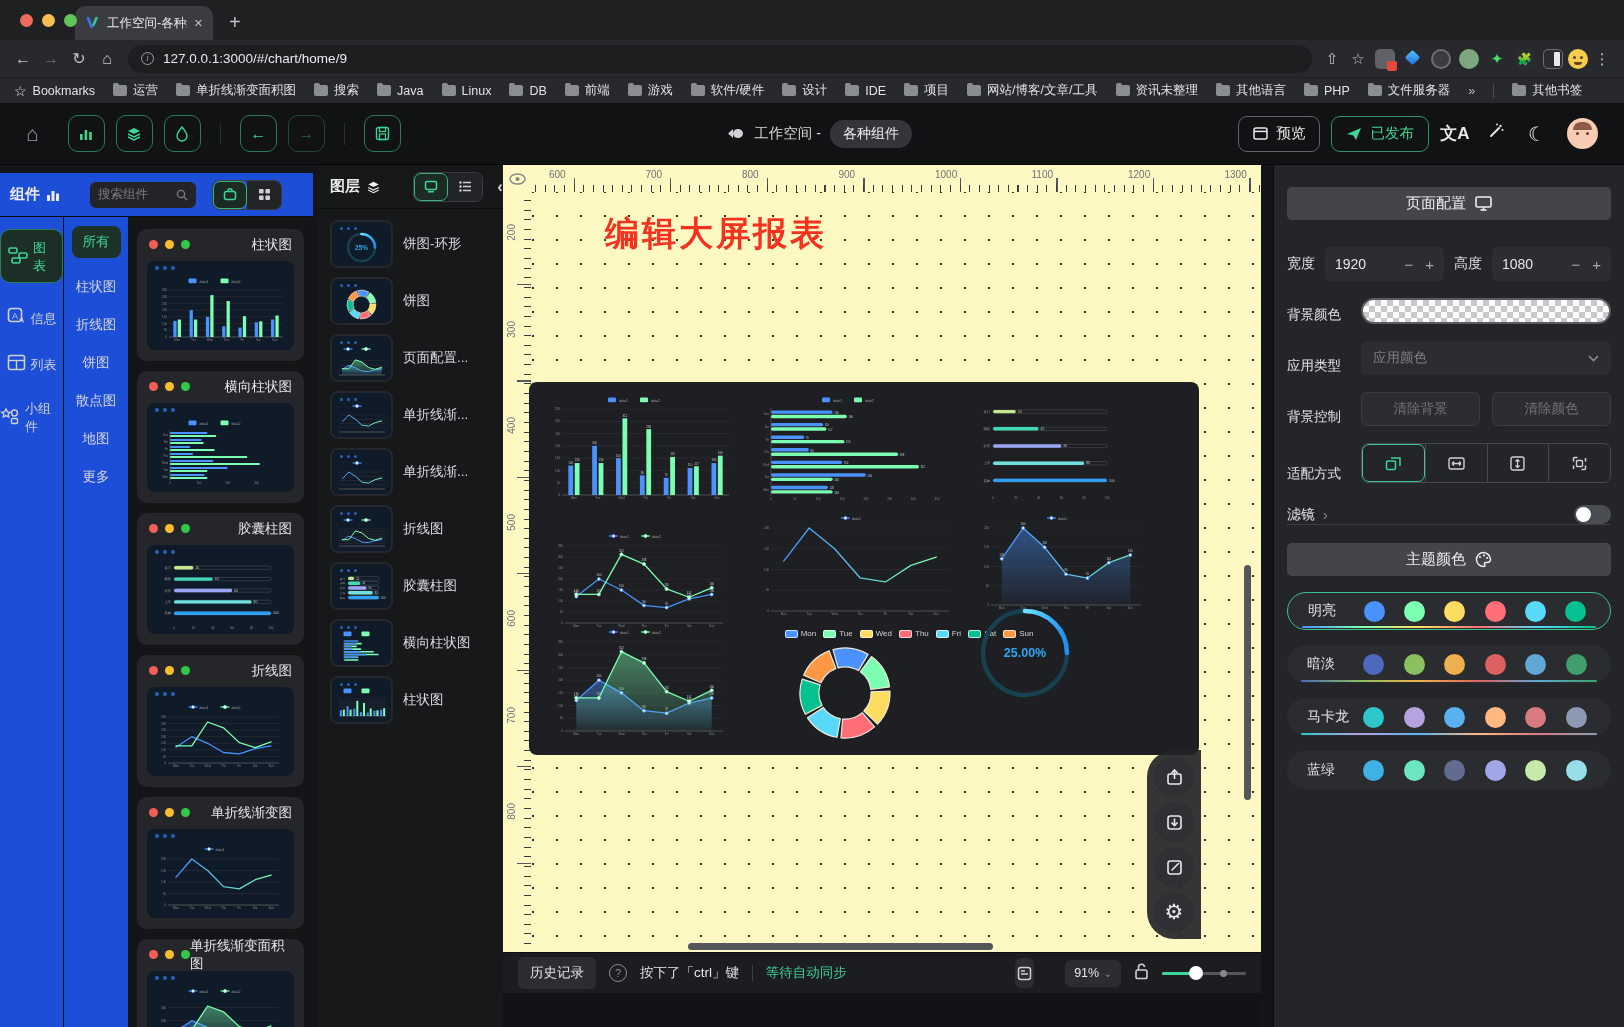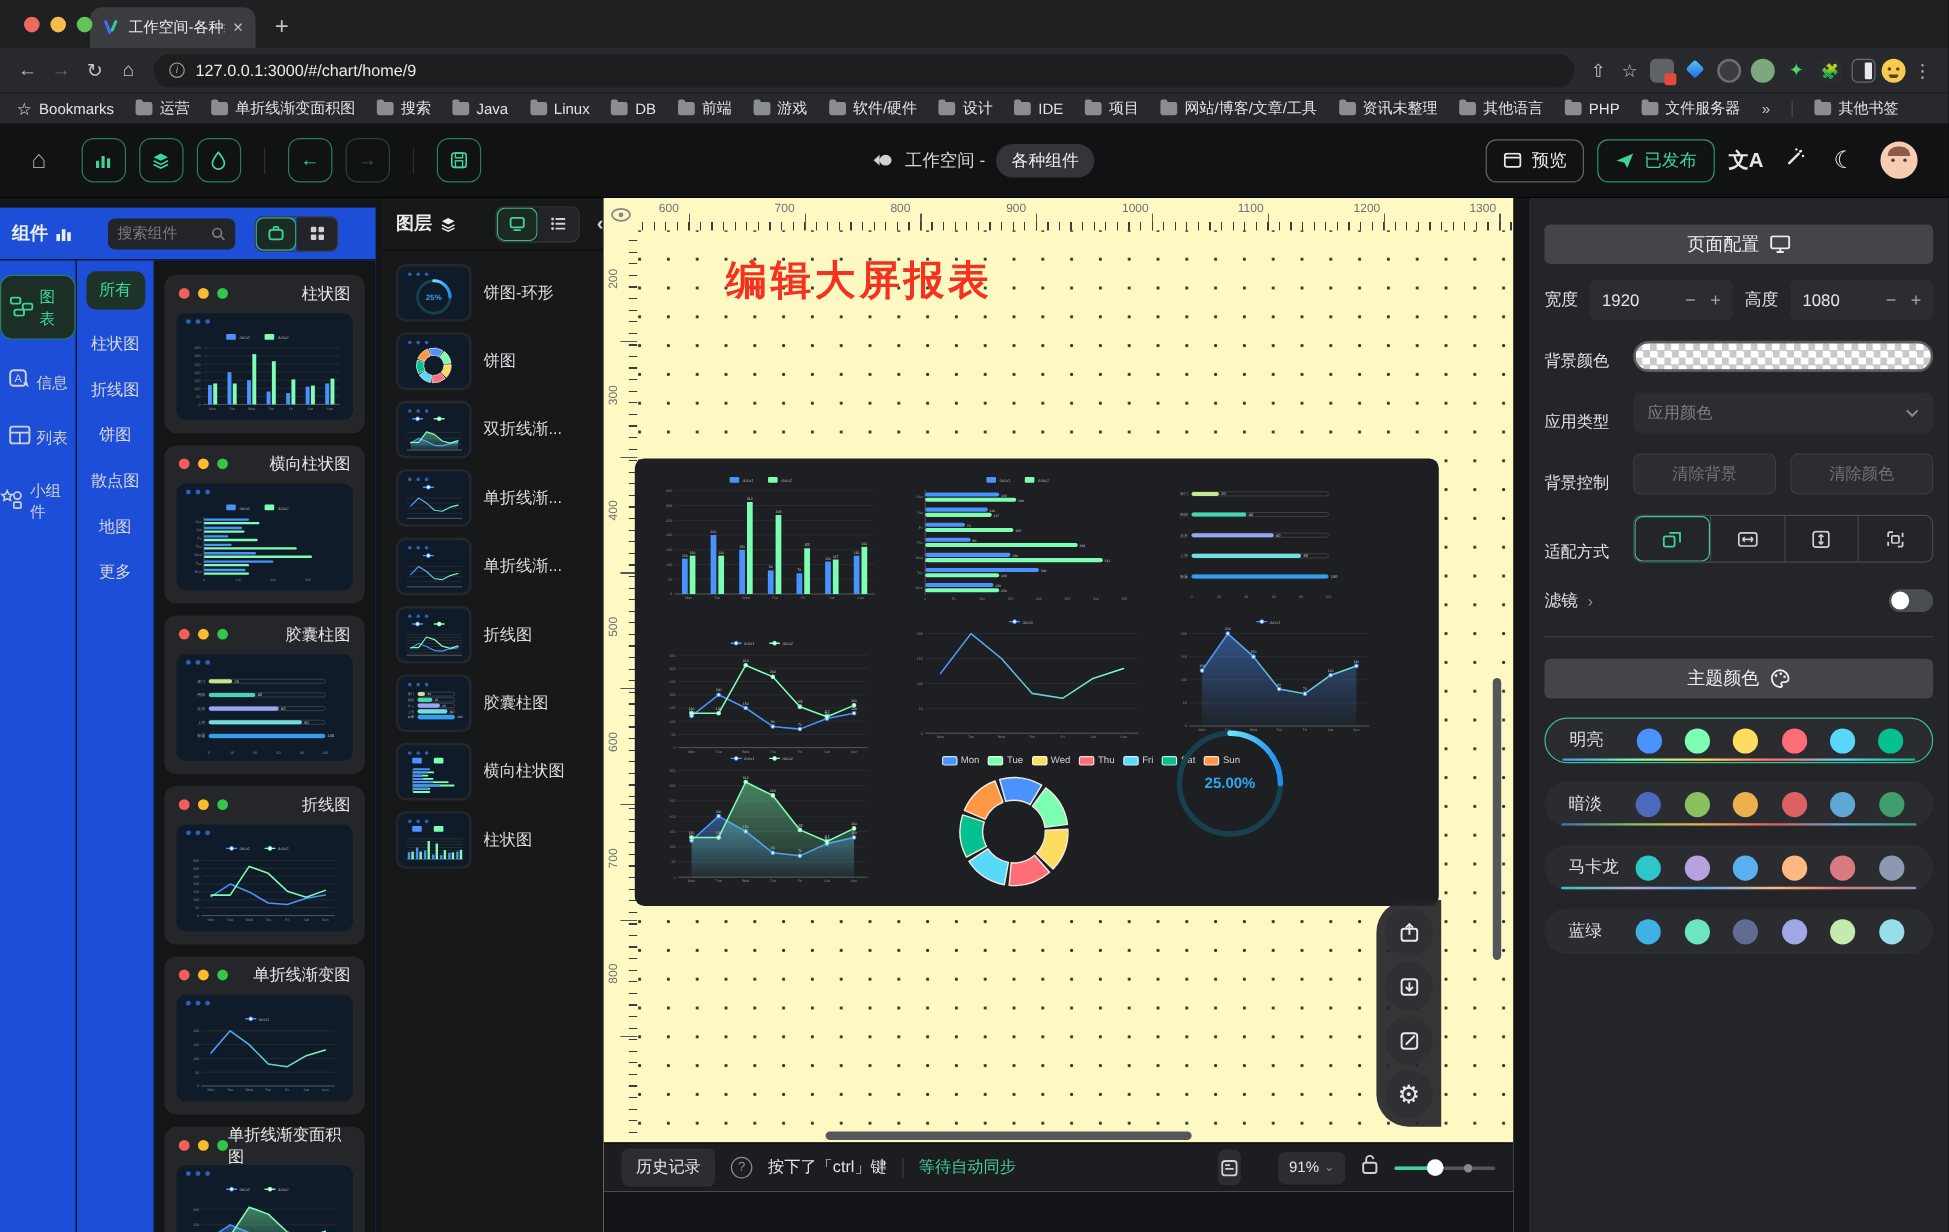--- a/index.html
+++ b/index.html
@@ -121,36 +121,36 @@
   .sb-zoom{width:78px;height:27px;background:#2b2d30;border-radius:6px;display:flex;align-items:center;justify-content:space-between;padding:0 9px;font-size:12.5px;color:#e4e5e7;margin-left:18px;}
   .sb-zoom .chev{color:#8a8d90;font-size:10px;}
   .slider{position:relative;width:84px;height:3px;background:#54565a;border-radius:2px;flex:none;}
   .slider .fill{position:absolute;left:0;top:0;height:3px;width:34px;background:#3fd598;border-radius:2px;}
   .slider .knob{position:absolute;left:27px;top:-6px;width:14px;height:14px;border-radius:50%;background:#fff;}
   .slider .tick{position:absolute;left:58px;top:-2px;width:7px;height:7px;border-radius:50%;background:#85888c;}
   .afterbar{position:absolute;left:0;right:0;top:828px;bottom:0;background:#121316;}
   
   .rpanel{position:absolute;left:1273px;top:165px;right:0;bottom:0;background:#232529;border-left:1px solid #0b0c0d;padding:0 13px;overflow:hidden;}
   .rp-header{margin-top:22px;height:33px;background:#43454a;border-radius:5px;display:flex;align-items:center;justify-content:center;gap:9px;font-size:15px;color:#eceded;}
-  .size-row{margin-top:13px;display:flex;align-items:center;gap:10px;}
+  .size-row{margin-top:27px;display:flex;align-items:center;gap:10px;}
   .size-label{font-size:14px;color:#e0e1e3;flex:none;}
   .stepper{flex:1;height:34px;background:#2b2d30;border-radius:6px;display:flex;align-items:center;padding:0 10px;font-size:14px;color:#e4e5e7;}
   .stepper .pm{margin-left:auto;color:#a7aaae;display:flex;gap:12px;font-size:15px;}
   .upload{margin-top:23px;height:203px;border:1px dashed #54565b;border-radius:9px;position:relative;display:flex;flex-direction:column;align-items:center;justify-content:flex-end;padding-bottom:12px;}
   .upload-hint{font-size:12.5px;color:#a6a9ad;}
   .cfg-row{margin-top:17px;display:flex;align-items:flex-end;gap:12px;}
   .cfg-label{width:62px;font-size:13.5px;color:#e0e1e3;flex:none;white-space:nowrap;}
   .checker{flex:1;height:26px;border:2px solid #595c60;border-radius:13px;background:repeating-conic-gradient(#ffffff 0% 25%,#c9c9c9 0% 50%) 0 0/12px 12px;}
   .selectbox{flex:1;height:34px;background:#2b2d30;border-radius:6px;display:flex;align-items:center;justify-content:space-between;padding:0 12px;font-size:13.5px;color:#7d8084;}
   .ghostbtn{flex:1;height:34px;background:#2b2d30;border:1px solid #3a3c40;border-radius:6px;display:flex;align-items:center;justify-content:center;font-size:13.5px;color:#707377;}
   .fitgroup{flex:1;display:flex;border:1px solid #46484d;border-radius:7px;overflow:hidden;}
   .fit-btn{flex:1;height:38px;display:flex;align-items:center;justify-content:center;color:#cfd2d5;border-left:1px solid #46484d;}
   .fit-btn:first-child{border-left:none;}
   .fit-btn.on{border:1px solid #3dc592;border-radius:7px;color:#3fd598;}
-  .filter-row{margin-top:22px;display:flex;align-items:center;border-bottom:1px solid #3a3c40;padding-bottom:20px;}
+  .filter-row{margin-top:22px;display:flex;align-items:center;border-bottom:1px solid #3a3c40;padding-bottom:0;}
   .filter-label{font-size:14px;color:#e0e1e3;display:flex;align-items:center;gap:8px;}
   .toggle{margin-left:auto;width:37px;height:19px;border-radius:10px;background:#4a4d52;position:relative;}
   .toggle .knob{position:absolute;left:2px;top:2px;width:15px;height:15px;border-radius:50%;background:#fff;}
   .themes{margin-top:16px;display:flex;flex-direction:column;gap:15px;}
   .theme-row{position:relative;height:38px;background:#2a2c2f;border-radius:19px;display:flex;align-items:center;padding:0 20px;}
   .theme-row.active{border:1px solid #3ac08e;}
   .theme-name{width:56px;font-size:14px;color:#e0e1e3;flex:none;}
   .theme-dots{flex:1;display:flex;justify-content:space-between;padding-right:4px;}
   .tdot{width:21px;height:21px;border-radius:50%;display:inline-block;}
   .theme-grad{position:absolute;left:14px;right:14px;bottom:1px;height:2.5px;border-radius:2px;display:block;}
@@ -835,21 +835,21 @@
                 <polygon points="7.285714285714286,24.17142857142857 13.857142857142858,20.285714285714285 20.428571428571427,22.714285714285715 27,26.114285714285714 33.57142857142857,26.6 40.142857142857146,24.65714285714286 46.714285714285715,23.685714285714283 46.714285714285715,30 7.285714285714286,30" fill="url(#a4)"></polygon>
                 <polyline points="7.285714285714286,24.17142857142857 13.857142857142858,20.285714285714285 20.428571428571427,22.714285714285715 27,26.114285714285714 33.57142857142857,26.6 40.142857142857146,24.65714285714286 46.714285714285715,23.685714285714283" fill="none" stroke="#4992ff" stroke-width="1" stroke-linejoin="round" stroke-linecap="round"></polyline>
                 <linearGradient id="a5" x1="0" y1="0" x2="0" y2="1">
                   <stop offset="0%" stop-color="#7cffb2" stop-opacity="0.45"></stop>
                   <stop offset="100%" stop-color="#7cffb2" stop-opacity="0.04"></stop>
                 </linearGradient>
                 <polygon points="7.285714285714286,23.685714285714283 13.857142857142858,23.685714285714283 20.428571428571427,14.845714285714285 27,16.982857142857142 33.57142857142857,22.47142857142857 40.142857142857146,24.317142857142855 46.714285714285715,22.228571428571428 46.714285714285715,30 7.285714285714286,30" fill="url(#a5)"></polygon>
                 <polyline points="7.285714285714286,23.685714285714283 13.857142857142858,23.685714285714283 20.428571428571427,14.845714285714285 27,16.982857142857142 33.57142857142857,22.47142857142857 40.142857142857146,24.317142857142855 46.714285714285715,22.228571428571428" fill="none" stroke="#7cffb2" stroke-width="1" stroke-linejoin="round" stroke-linecap="round"></polyline>
               </svg></div>
           </div>
-          <span class="layer-label">双折线渐...</span>
+          <span class="layer-label">页面配置...</span>
         </div>
         <div class="layer-item">
           <div class="layer-thumb">
             <span class="bdots s">
               <i></i>
               <i></i>
               <i></i>
             </span>
             <div class="lthumb-chart"><svg viewBox="0 0 53 33" width="100%" height="100%">
                 <line x1="17.5" y1="4" x2="26.5" y2="4" stroke="#4992ff" stroke-width="1.2"></line>

